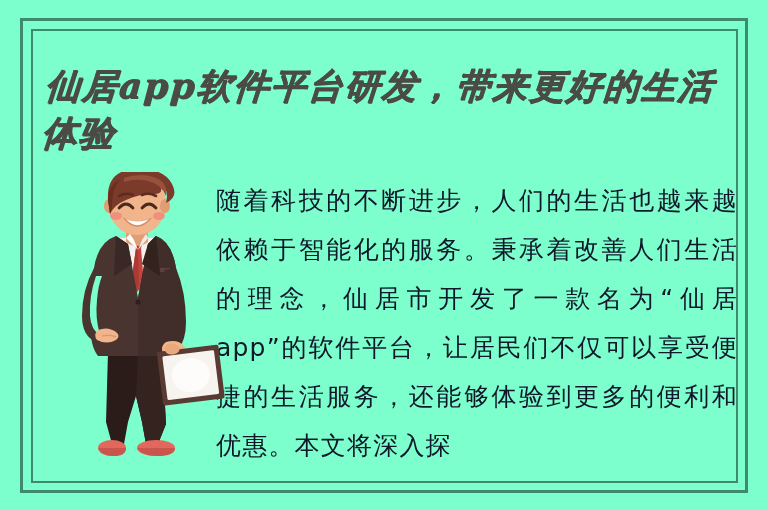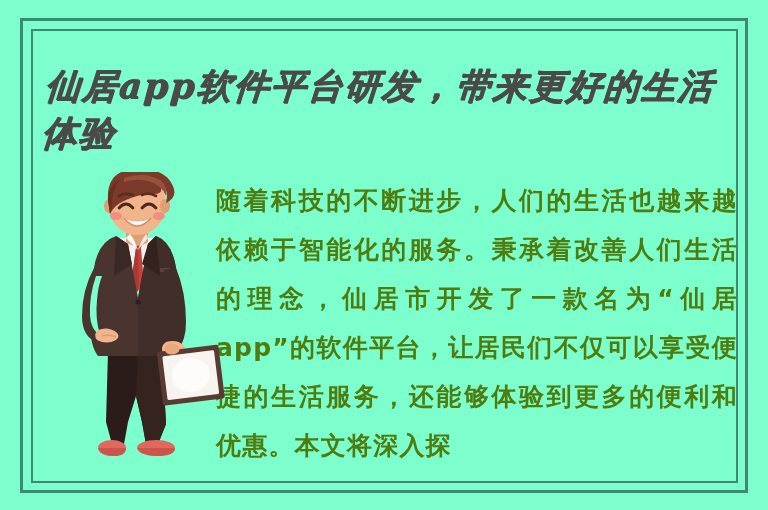--- a/index.html
+++ b/index.html
@@ -60,25 +60,24 @@
   
   .body-copy {
     position: absolute;
     left: 216px;
     top: 176px;
     width: 522px;
     font-family: "DejaVu Sans", "Liberation Sans", sans-serif;
     font-size: 25px;
     line-height: 49px;
     letter-spacing: 1.2px;
-    color: #4d7c0f;
+    color: #0f172a;
     text-align: justify;
     text-justify: inter-character;
     white-space: pre-wrap;
-    font-weight: bold;
   }
 
   
   .illustration {
     position: absolute;
     left: 62px;
     top: 172px;
     width: 165px;
     height: 315px;
   }

